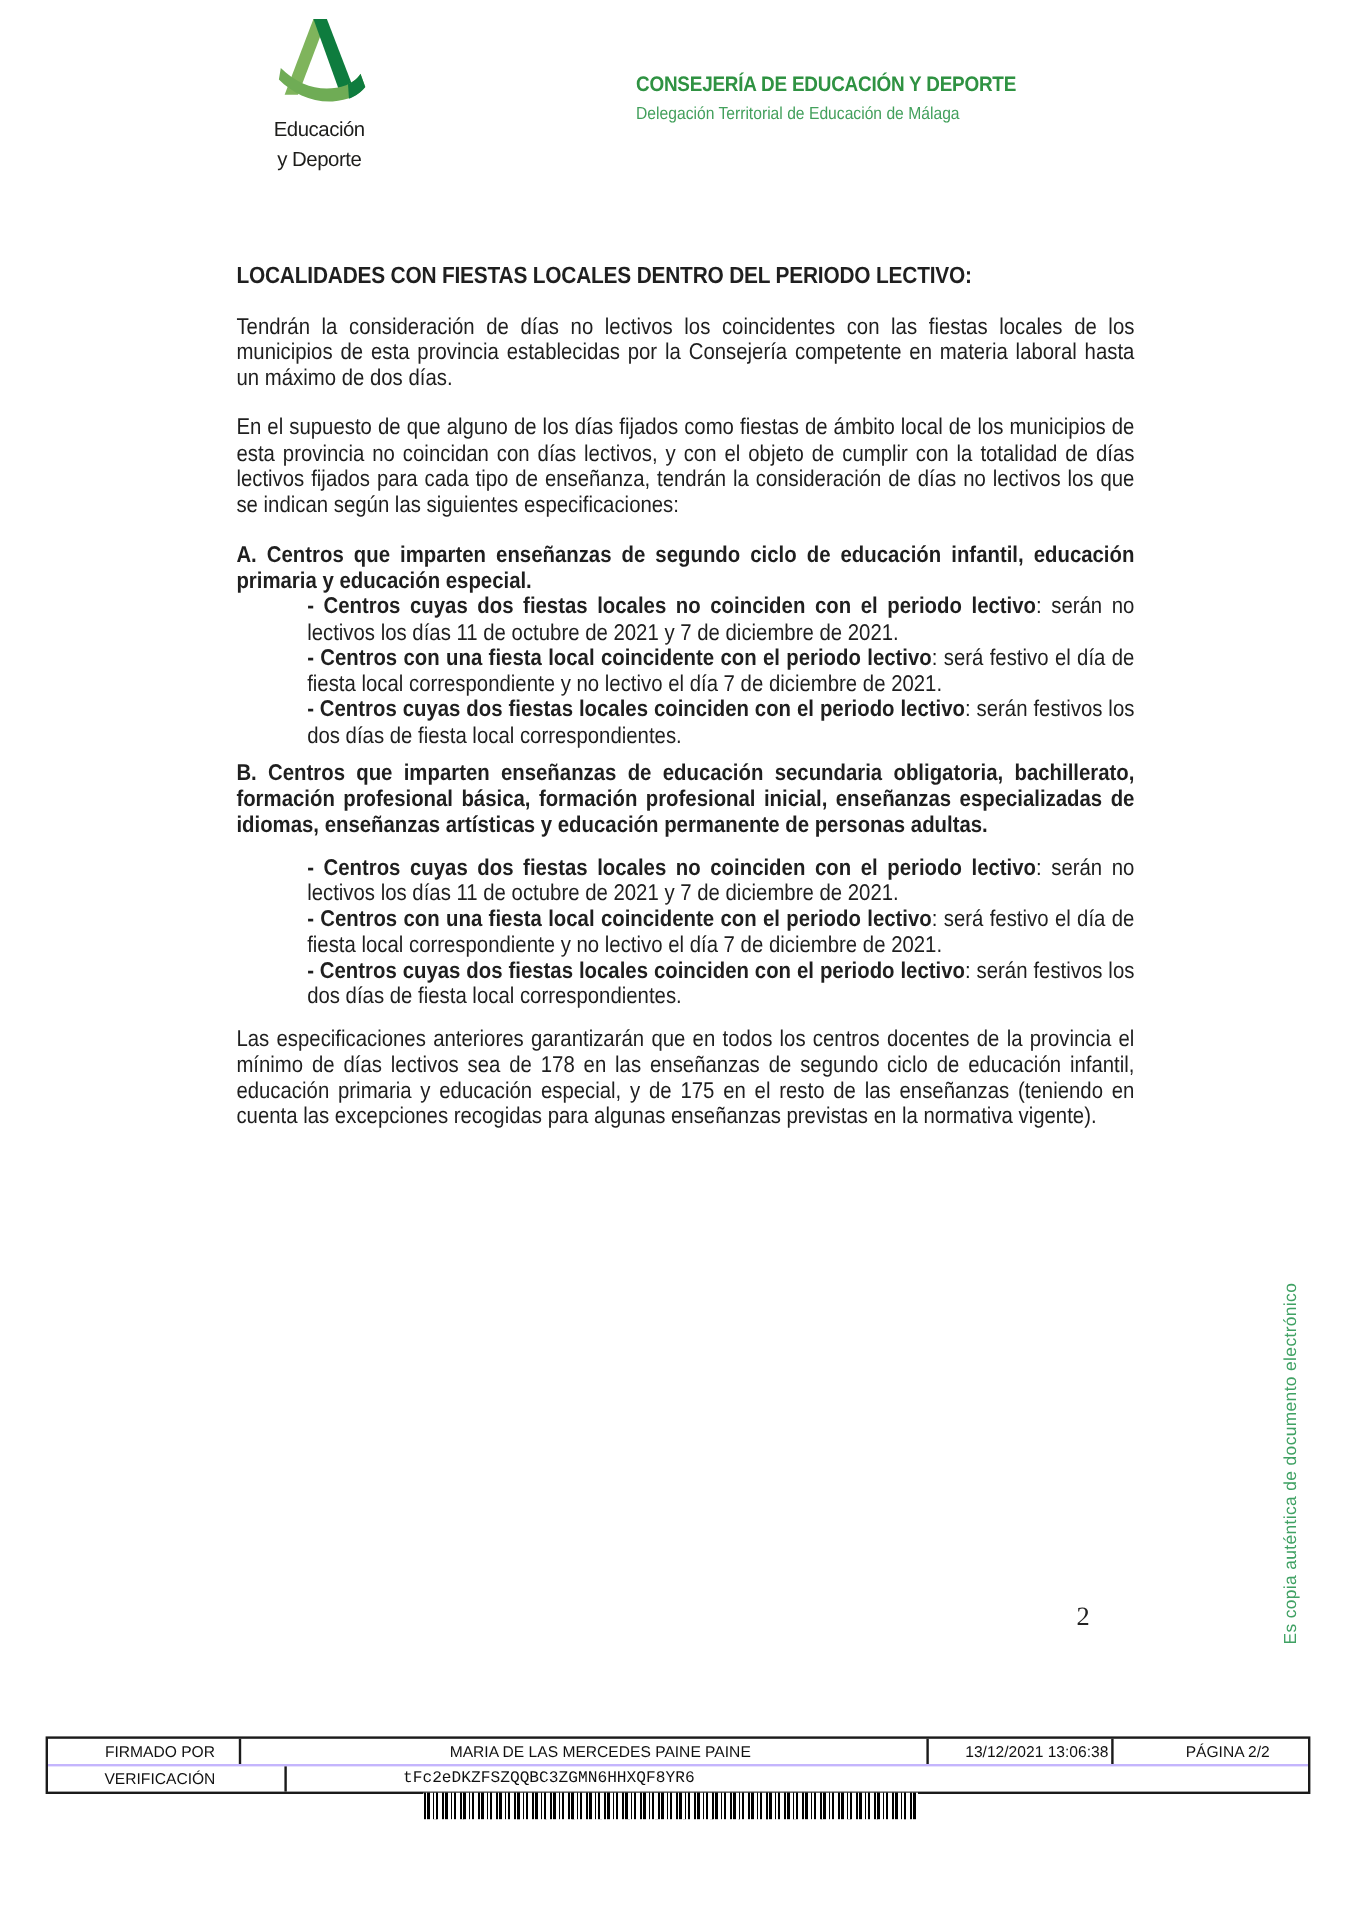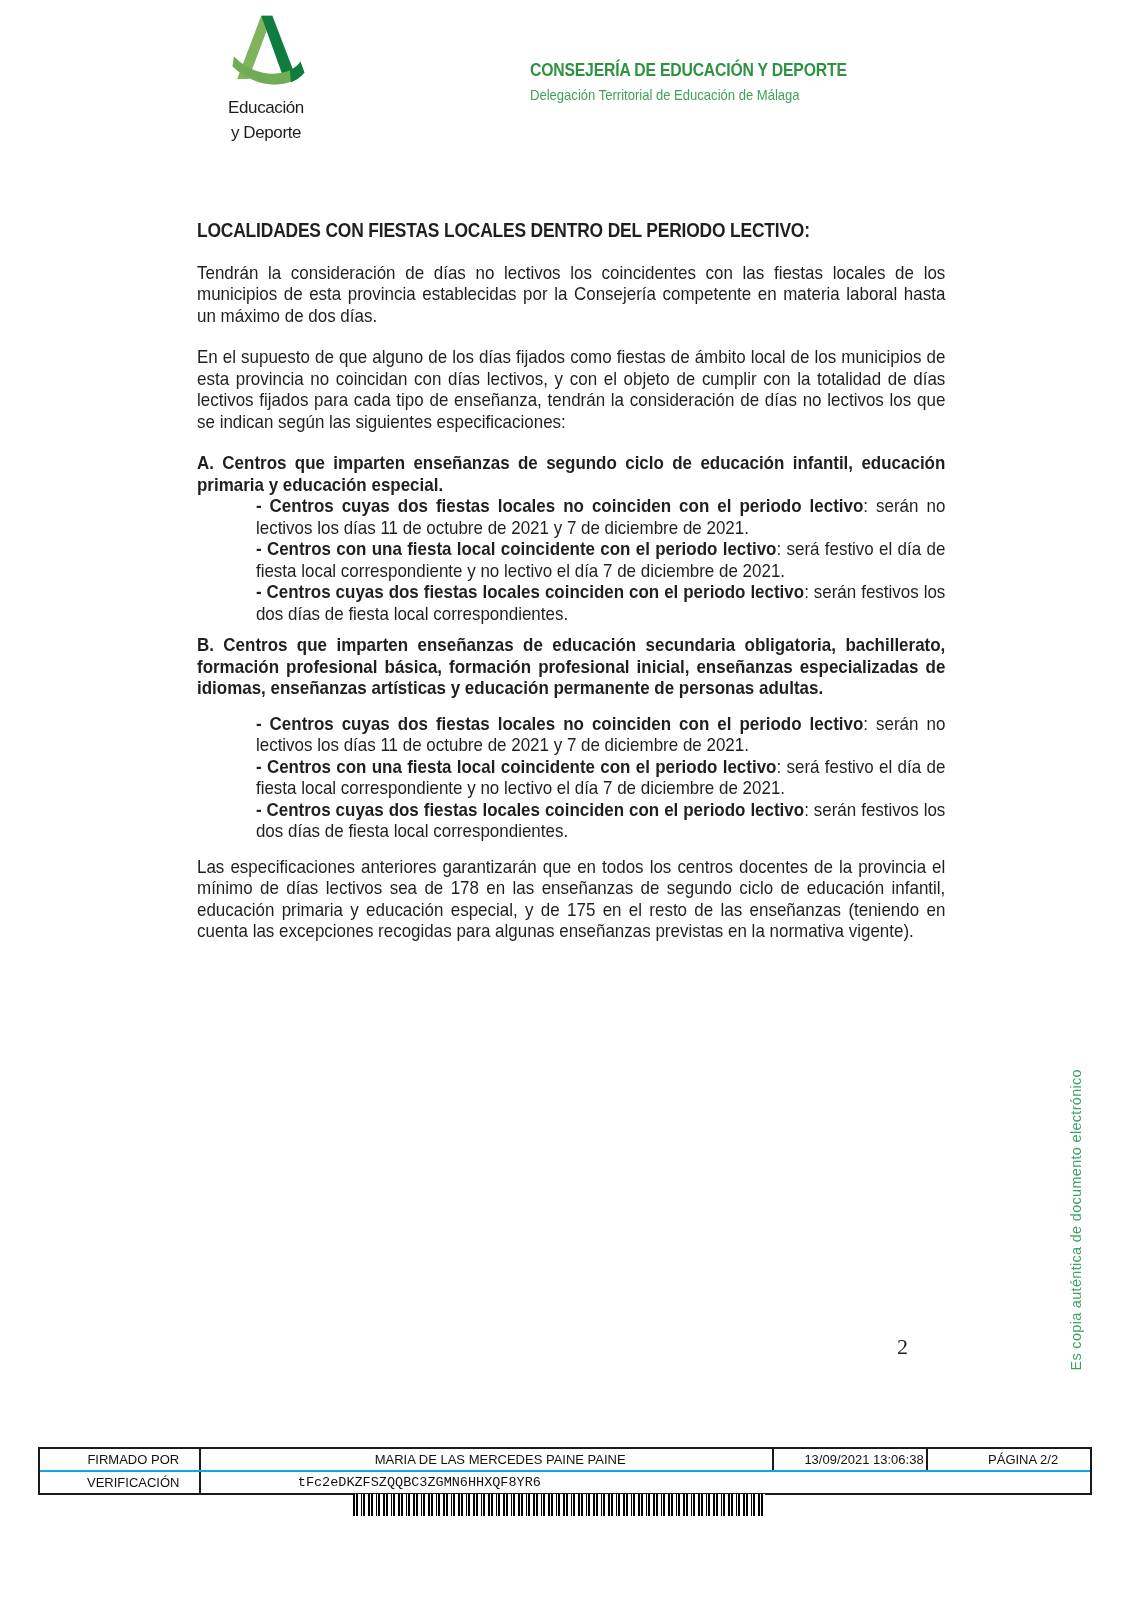--- a/index.html
+++ b/index.html
@@ -36,21 +36,21 @@
   .page-num { position:absolute; left:897px; top:1334px; font-family:"Liberation Serif", serif; font-size:22px; color:#222; }
   .side-note {
     position:absolute; left:1068px; bottom:230px;
     writing-mode:vertical-rl; transform:rotate(180deg);
     font-size:14.5px; color:#3fa163; letter-spacing:0.3px; white-space:nowrap;
   }
 
   
   .ftable { position:absolute; left:38px; top:1447px; width:1054px; border:2px solid #1a1a1a; box-sizing:border-box; }
   .frow { display:flex; height:21px; }
-  .frow + .frow { border-top:2px solid #0ea5e9; }
+  .frow + .frow { border-top:2px solid #c4b5fd;gap:38px; }
   .fcell {
     display:flex; align-items:center; justify-content:center;
     font-size:13px; color:#111; box-sizing:border-box; overflow:hidden; white-space:nowrap;padding-left:28px;
   }
   .fcell + .fcell { border-left:2px solid #1a1a1a; }
   .c-label  { width:15.1%; }
   .c-name   { width:54.6%; }
   .c-date   { width:14.7%; }
   .c-page   { flex:1; }
   .c-code   { width:39.2%; font-family:Liberation Mono, monospace; font-size:13.5px; }
@@ -111,21 +111,21 @@
   </div>
 
   <div class="page-num">2</div>
 
   <div class="side-note">Es copia auténtica de documento electrónico</div>
 
   <div class="ftable">
     <div class="frow">
       <div class="fcell c-label">FIRMADO POR</div>
       <div class="fcell c-name">MARIA DE LAS MERCEDES PAINE PAINE</div>
-      <div class="fcell c-date">13/09/2021 13:06:38</div>
+      <div class="fcell c-date">13/12/2021 13:06:38</div>
       <div class="fcell c-page">PÁGINA 2/2</div>
     </div>
     <div class="frow">
       <div class="fcell c-label">VERIFICACIÓN</div>
       <div class="fcell c-code">tFc2eDKZFSZQQBC3ZGMN6HHXQF8YR6</div>
     </div>
   </div>
 
   <div class="barcode"></div>
 

